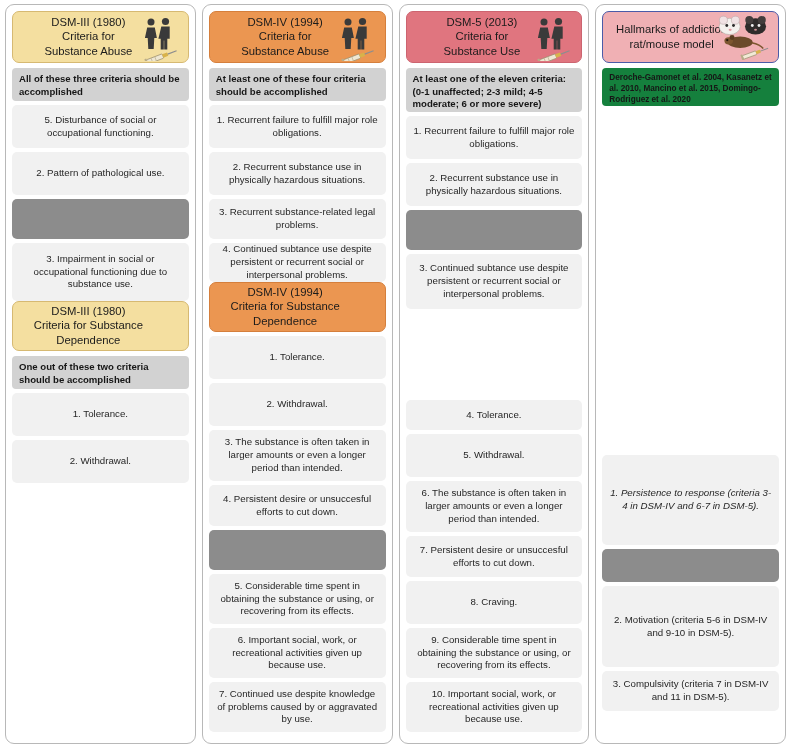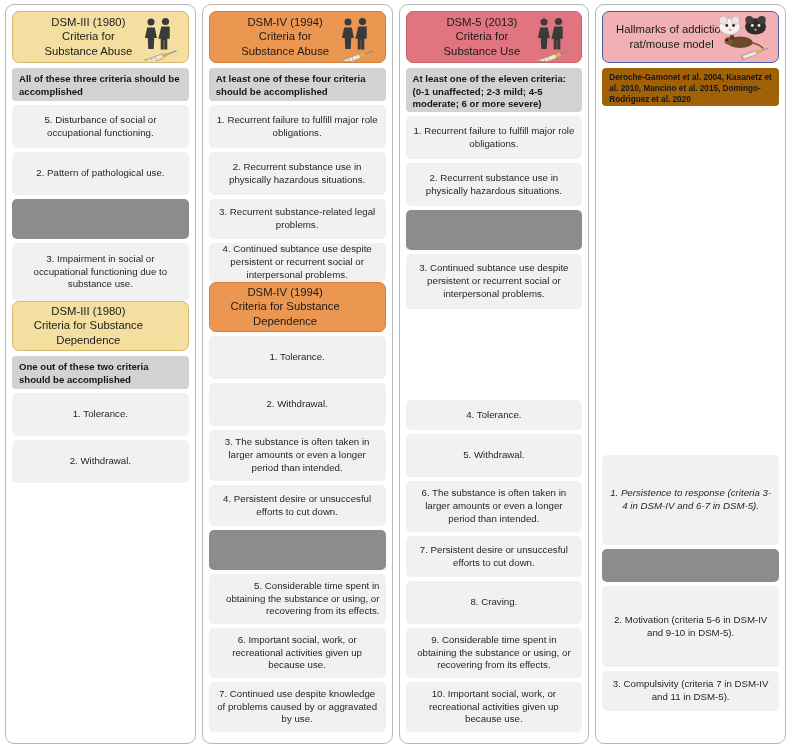--- a/index.html
+++ b/index.html
@@ -68,21 +68,21 @@
     font-size: 9.6px;
     font-weight: bold;
     line-height: 1.32;
     color: #161616;
     text-align: left;
     white-space: pre-line;
     flex: 0 0 auto;
   }
   .note.cite {
     font-size: 8.2px;
-    background: #a16207;
+    background: #15803d;
     line-height: 1.33;
   }
   
   .item {
     background: #f1f1f1;
     border-radius: 5px;
     font-size: 9.7px;
     line-height: 1.33;
     color: #262626;
     text-align: center;
@@ -175,21 +175,21 @@
       <div class="item" style="height: 39px;">4. Continued subtance use despite persistent or recurrent social or interpersonal problems.</div>
       <div class="banner orange" style="height: 48px;">
         <div class="banner-title">DSM-IV (1994)
 Criteria for Substance Dependence</div>
       </div>
       <div class="item" style="height: 43px;">1. Tolerance.</div>
       <div class="item" style="height: 43px;">2. Withdrawal.</div>
       <div class="item" style="height: 51px;">3. The substance is often taken in larger amounts or even a longer period than intended.</div>
       <div class="item" style="height: 41px;">4. Persistent desire or unsuccesful efforts to cut down.</div>
       <div class="spacer-gray" style="height: 40px;"></div>
-      <div class="item" style="height: 50px; text-align: right;">5. Considerable time spent in obtaining the substance or using, or recovering from its effects.</div>
+      <div class="item" style="height: 50px;">5. Considerable time spent in obtaining the substance or using, or recovering from its effects.</div>
       <div class="item" style="height: 50px;">6. Important social, work, or recreational activities given up because use.</div>
       <div class="item" style="height: 50px;">7. Continued use despite knowledge of problems caused by or aggravated by use.</div>
     </div>
     <div class="column">
       <div class="banner red" style="height: 52px;">
         <svg viewBox="0 0 46 46" class="icon-art">
 
     <circle cx="13" cy="7" r="3.5" fill="#3a3a3a"></circle>
     <path d="M9.2 12.5h7.6l2.1 10.5h-2.6l-.6 11h-5.4l-.6-11H6.9z" fill="#3a3a3a"></path>
 

